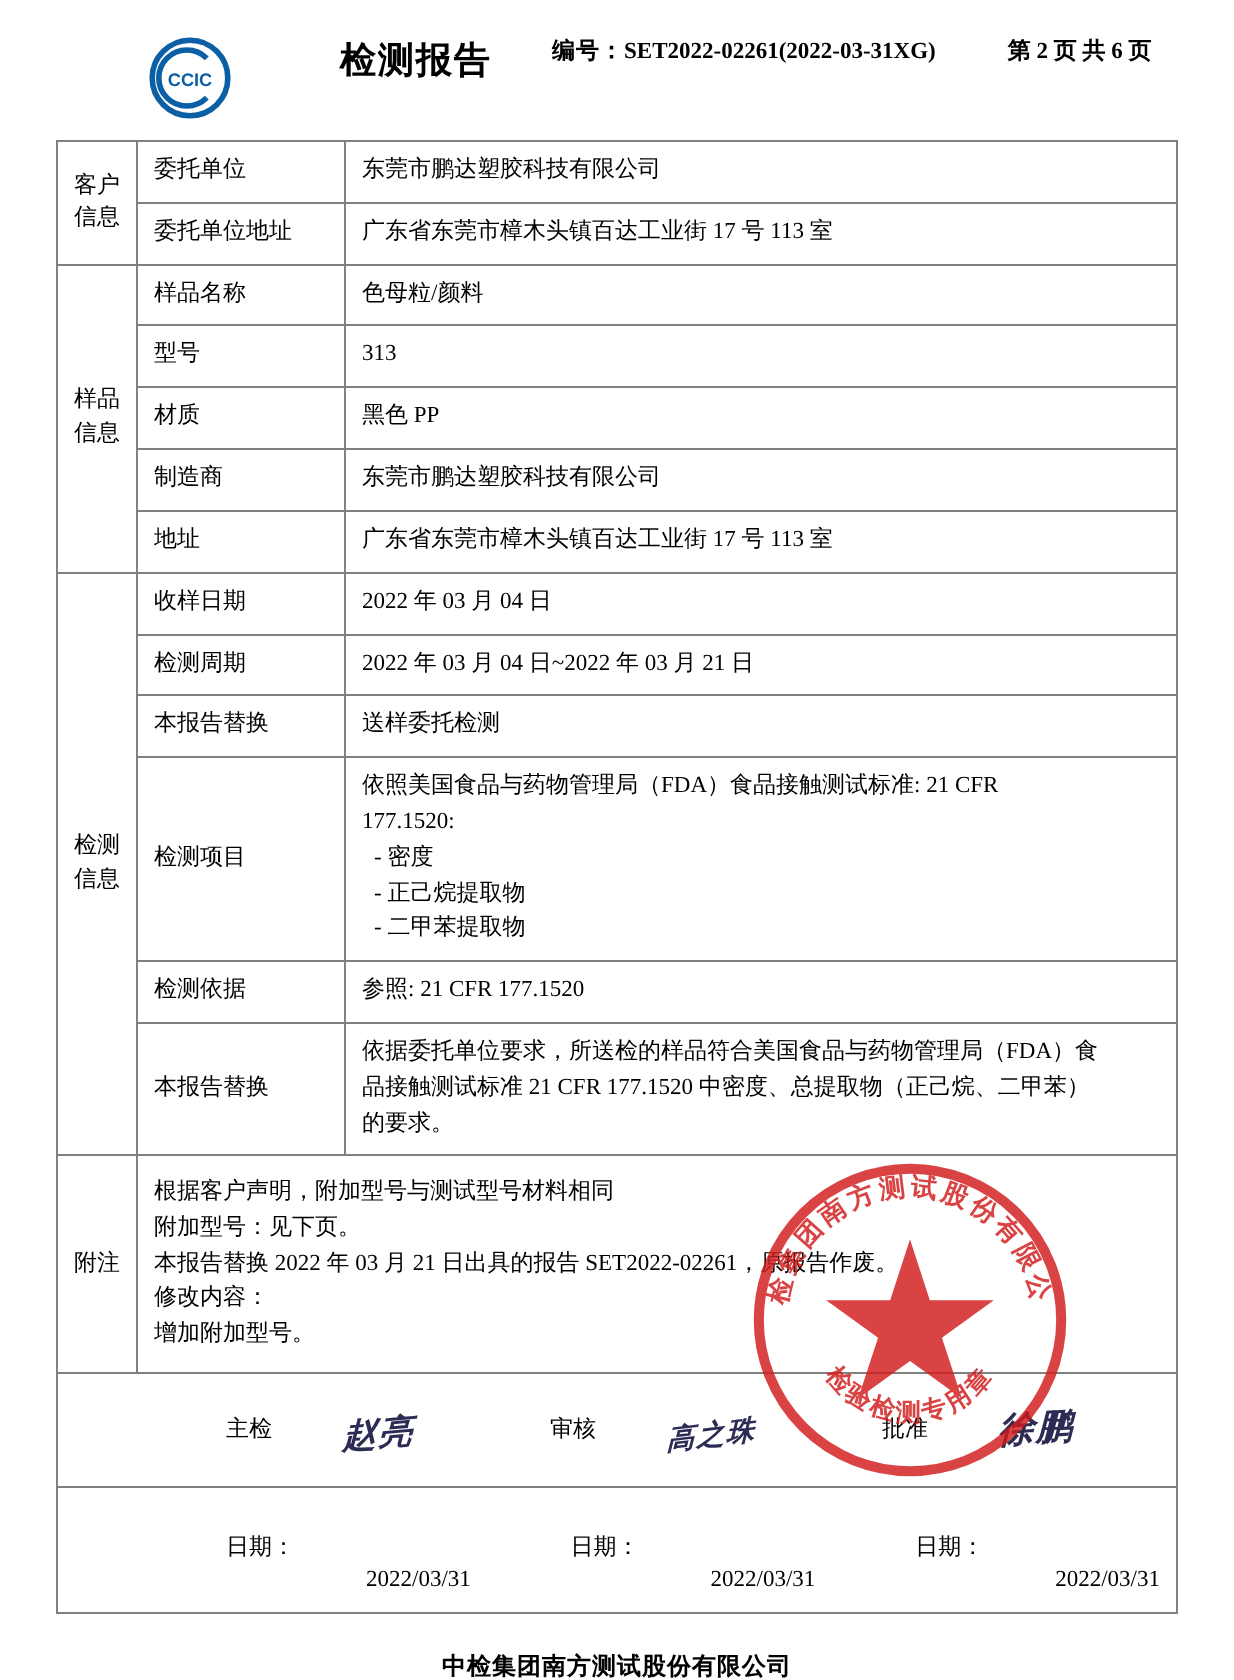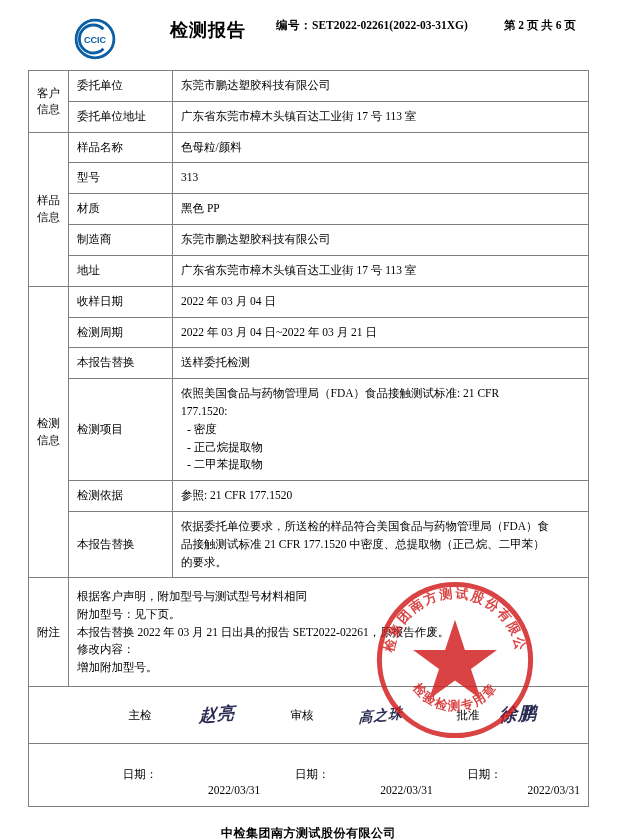--- a/index.html
+++ b/index.html
@@ -99,21 +99,20 @@
     height: 44px;
     position: relative;
     padding: 0;
     border: 1px solid #808080;
   }
   .sig-row-inner {
     display: flex;
     align-items: center;
     height: 100%;
     padding-left: 14px;
-    text-align: center;
   }
   .sig-label {
     width: 54px;
     flex: 0 0 54px;
     font-size: 11.5px;
   }
   .sig-name {
     font-family: "Liberation Serif", serif;
     font-size: 17px;
     font-style: italic;

